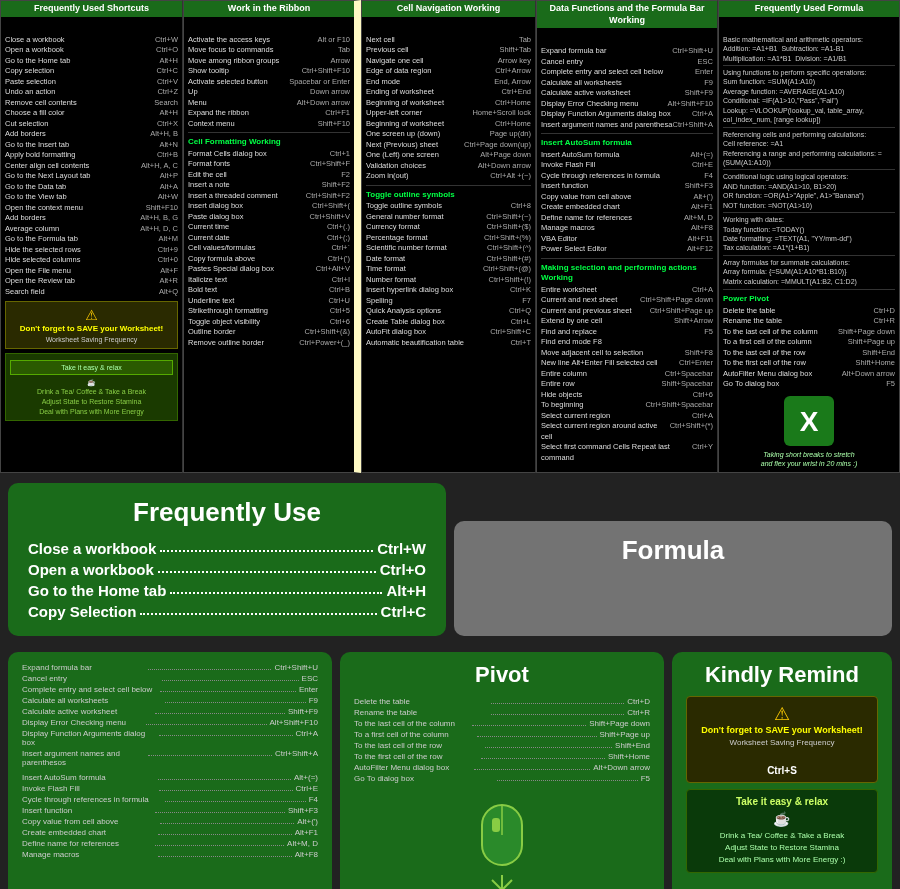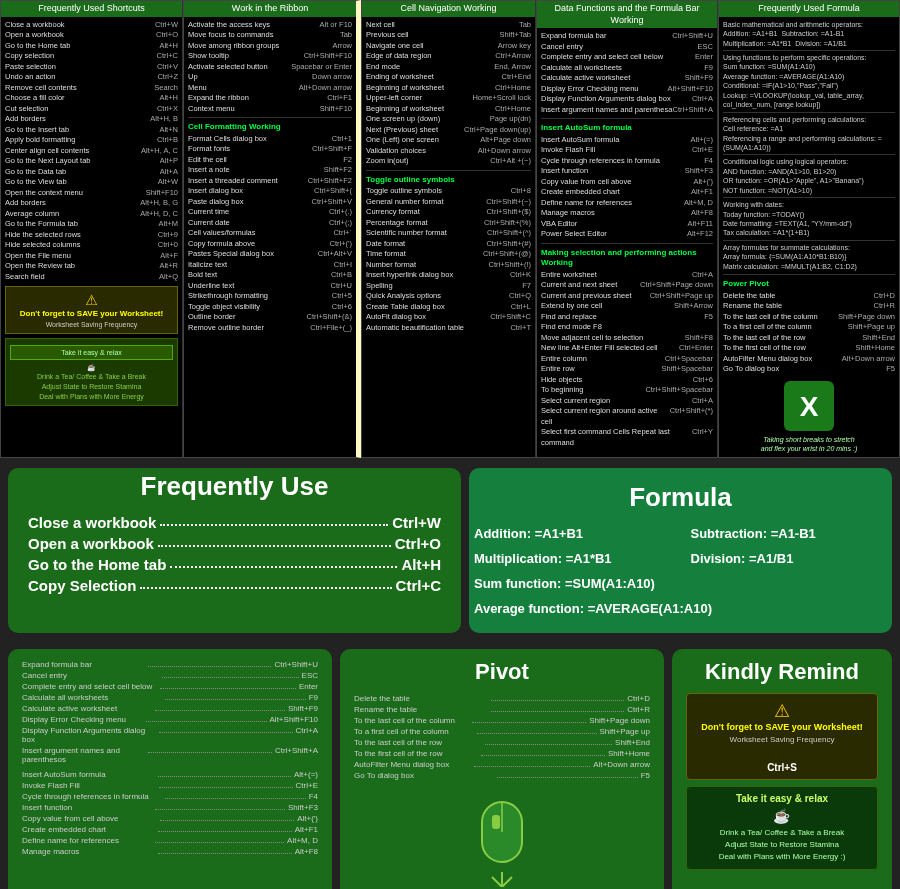--- a/index.html
+++ b/index.html
@@ -15,27 +15,27 @@
       background: #000;
       border: 1px solid #444;
       padding: 4px;
       font-size: 8px;
       color: #ccc;
       line-height: 1.3;
     }
 
     .panel-title {
       color: #fff;
-      font-weight: normal;
+      font-weight: bold;
       font-size: 9px;
       margin-bottom: 3px;
       text-align: center;
       background: #1a6b1a;
       padding: 2px 3px;
-      margin: -4px -4px 3px -4px;
+      margin: -4px -4px 18px -4px;
     }
 
     .warning-box {
       background: #2a2a00;
       border: 1px solid #666600;
       padding: 4px;
       margin-top: 4px;
       font-size: 7.5px;
       text-align: center;
     }
@@ -337,21 +337,21 @@
         <div class="btn-relax">Take it easy &amp; relax</div>
         <div style="margin-top:3px;">☕</div>
         <div style="font-size:7px; line-height:1.4;">
           Drink a Tea/ Coffee &amp; Take a Break<br>
           Adjust State to Restore Stamina<br>
           Deal with Plans with More Energy
         </div>
       </div>
     </div>
 
-    <div class="panel" style="width:178px; border-right:5px solid #fef9c3;">
+    <div class="panel" style="width:178px; border-right:7px solid #fef9c3;">
       <div class="panel-title">Work in the Ribbon</div>
       <div>
         <div class="sline">
             <span class="sl">Activate the access keys</span>
             <span class="sr">Alt or F10</span>
           </div>
         <div class="sline">
             <span class="sl">Move focus to commands</span>
             <span class="sr">Tab</span>
           </div>
@@ -454,21 +454,21 @@
         <div class="sline">
             <span class="sl">Toggle object visibility</span>
             <span class="sr">Ctrl+6</span>
           </div>
         <div class="sline">
             <span class="sl">Outline border</span>
             <span class="sr">Ctrl+Shift+(&amp;)</span>
           </div>
         <div class="sline">
             <span class="sl">Remove outline border</span>
-            <span class="sr">Ctrl+File+(_)</span>
+            <span class="sr">Ctrl+Power+(_)</span>
           </div>
       </div>
     </div>
 
     <div class="panel" style="width:175px; border-right:1px solid #333;">
       <div class="panel-title">Cell Navigation Working</div>
       <div>
         <div class="sline">
             <span class="sl">Next cell</span>
             <span class="sr">Tab</span>
@@ -810,21 +810,21 @@
         <div style="font-size:7px; color:#aaffaa; margin-top:4px; font-style:italic;">Taking short breaks to stretch<br>and flex your wrist in 20 mins :)</div>
       </div>
     </div>
 
   </div>
 </div>
 
 <div class="middle-row">
   <div style="display:flex; width:900px; padding:8px; background:#222; gap:8px;">
 
-    <div class="mid-panel mid-panel-left" style="flex:1; background:#1a6b1a; border-radius:10px; padding:3px 20px;">
+    <div class="mid-panel mid-panel-left" style="flex:1; background:#1a6b1a; border-radius:10px; padding:14px 20px;">
       <div class="mid-title">Frequently Use</div>
       <div>
         <div class="mid-item">
           <span style="font-weight:bold; font-size:15px;">Close a workbook</span>
           <span class="dots" style="border-bottom:2px dotted #fff; flex:1; margin:0 4px 5px;"></span>
           <span class="shortcut-key" style="font-weight:bold; font-size:15px;">Ctrl+W</span>
         </div>
         <div class="mid-item">
           <span style="font-weight:bold; font-size:15px;">Open a workbook</span>
           <span class="dots" style="border-bottom:2px dotted #fff; flex:1; margin:0 4px 5px;"></span>
@@ -836,30 +836,22 @@
           <span class="shortcut-key" style="font-weight:bold; font-size:15px;">Alt+H</span>
         </div>
         <div class="mid-item">
           <span style="font-weight:bold; font-size:15px;">Copy Selection</span>
           <span class="dots" style="border-bottom:2px dotted #fff; flex:1; margin:0 4px 5px;"></span>
           <span class="shortcut-key" style="font-weight:bold; font-size:15px;">Ctrl+C</span>
         </div>
       </div>
     </div>
 
-    <div class="mid-panel mid-panel-right" style="flex:1; background:#15803d; border-radius:10px; padding:14px 5px;">
+    <div class="mid-panel mid-panel-right" style="flex:1; background:#737373; border-radius:10px; padding:14px 20px;margin-top:38px;">
       <div class="mid-title">Formula</div>
-      <div class="formula-grid">
-        <div class="formula-item" style="font-weight:bold; font-size:13px;">Addition: =A1+B1</div>
-        <div class="formula-item" style="font-weight:bold; font-size:13px;">Subtraction: =A1-B1</div>
-        <div class="formula-item" style="font-weight:bold; font-size:13px;">Multiplication: =A1*B1</div>
-        <div class="formula-item" style="font-weight:bold; font-size:13px;">Division: =A1/B1</div>
-        <div class="formula-item" style="font-weight:bold; font-size:13px; grid-column: 1 / -1;">Sum function: =SUM(A1:A10)</div>
-        <div class="formula-item" style="font-weight:bold; font-size:13px; grid-column: 1 / -1;">Average function: =AVERAGE(A1:A10)</div>
-      </div>
     </div>
 
   </div>
 </div>
 
 <div style="display:flex; width:900px; padding:8px; background:#222; gap:8px;">
 
   <div class="bot-panel bot-panel-data" style="flex:1; background:#1a6b1a; border-radius:10px; padding:10px 14px;">
     <div>
       <div class="bot-item">

